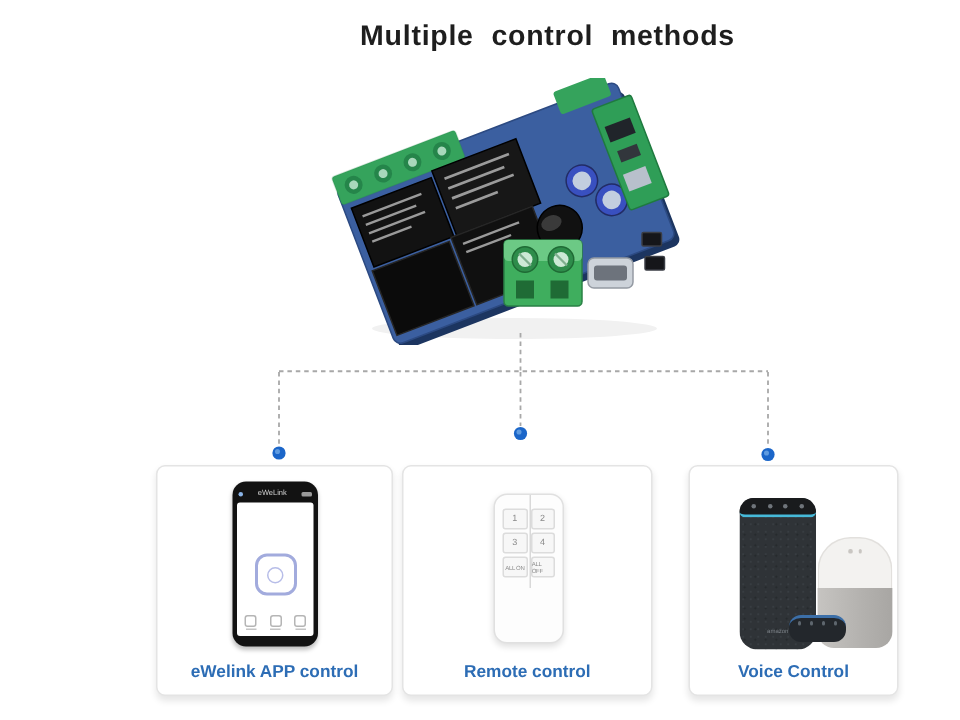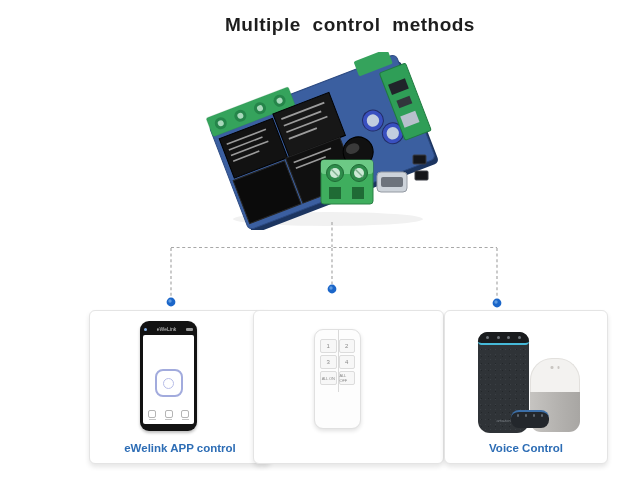--- a/index.html
+++ b/index.html
@@ -1,29 +1,29 @@
 <!DOCTYPE html>
 <html><head>
 <meta charset="utf-8">
 <style>
   html,body{margin:0;padding:0;}
   body{width:640px;height:480px;background:#ffffff;font-family:"Liberation Sans",sans-serif;overflow:hidden;position:relative;}
-  .stage{position:absolute;inset:0;}
+  .stage{position:absolute;inset:0;margin-left:15px;}
 
   
   .title{position:absolute;top:14px;left:60px;width:580px;text-align:center;
          font-size:19px;font-weight:bold;color:#1e1e1e;letter-spacing:.5px;word-spacing:6px;margin:0;}
 
   
   .board-svg{position:absolute;left:203px;top:52px;}
   .connectors{position:absolute;left:0;top:0;pointer-events:none;}
 
   
   .card{position:absolute;top:310px;height:152px;background:#fff;border:1px solid #e4e4e4;
-        border-radius:6px;box-shadow:0 3px 5px rgba(0,0,0,.10);padding-left:24px;}
+        border-radius:6px;box-shadow:0 3px 5px rgba(0,0,0,.10);}
   .card1{left:89px;width:156px;}
   .card2{left:253px;width:165px;}
   .card3{left:444px;width:138px;}
   .card-label{position:absolute;bottom:9px;left:0;width:100%;text-align:center;
               font-size:11.5px;font-weight:bold;color:#2d6db5;}
 
   
   .phone{position:absolute;left:50px;top:10px;width:57px;height:110px;background:#121212;
          border-radius:9px;box-shadow:0 2px 3px rgba(0,0,0,.25);}
   .phone-header{position:absolute;top:3px;left:4px;right:4px;height:10px;display:flex;
@@ -204,20 +204,21 @@
       <div class="remote-divider"></div>
       <div class="remote-grid">
         <div class="rbtn">1</div>
         <div class="rbtn">2</div>
         <div class="rbtn">3</div>
         <div class="rbtn">4</div>
         <div class="rbtn small">ALL ON</div>
         <div class="rbtn small">ALL OFF</div>
       </div>
     </div>
+    <div class="card-label">Remote control</div>
   </div>
 
   <div class="card card3">
     <div class="voice-scene">
       <div class="ghome">
         <div class="ghome-top">
           <div class="ghome-mic">
               <span></span>
               <span></span>
             </div>

